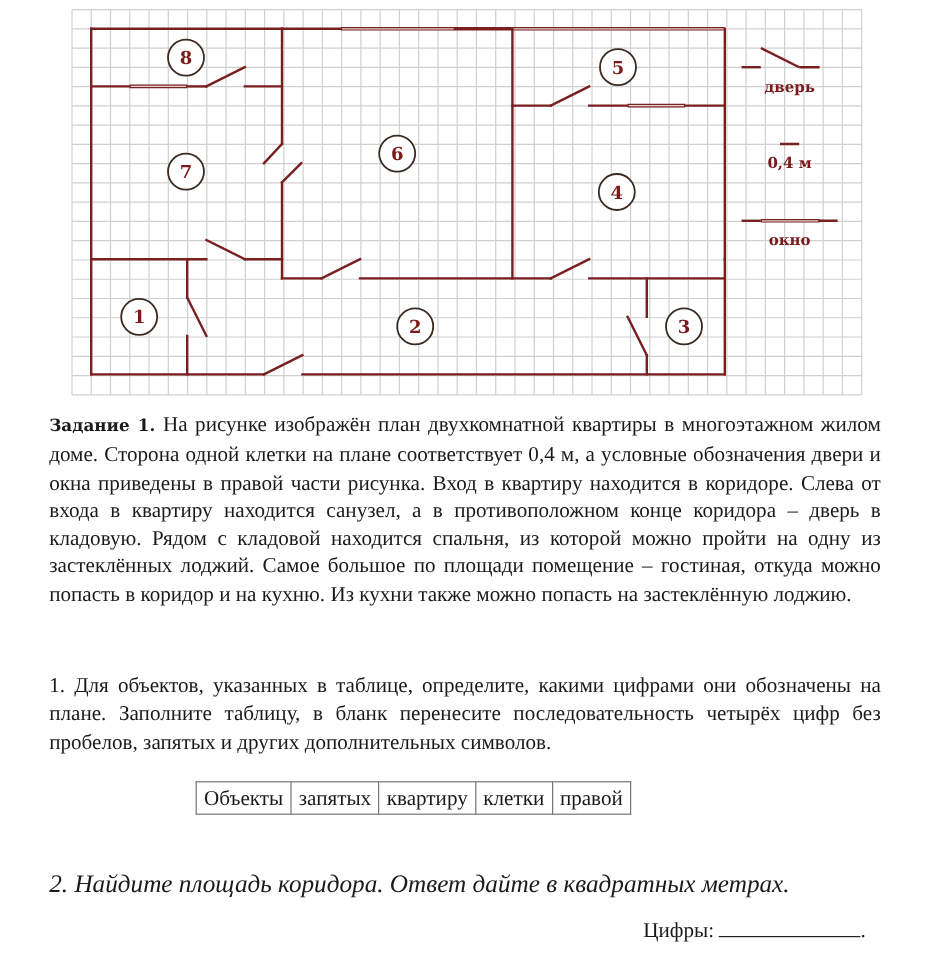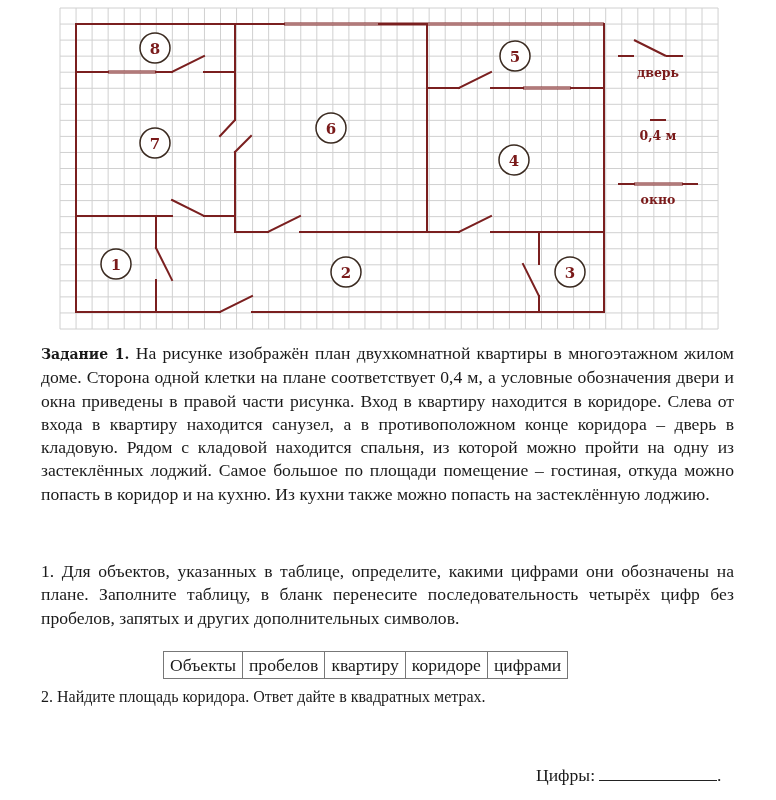--- a/index.html
+++ b/index.html
@@ -5,21 +5,21 @@
   html, body { margin: 0; padding: 0; background: #ffffff; }
   body { width: 776px; height: 800px; position: relative; overflow: hidden; font-family: "DejaVu Serif", "Liberation Serif", serif; color: #1a1a1a; }
   #plan { position: absolute; left: 0; top: 0; }
   .text-block { position: absolute; left: 41px; width: 693px; font-family: "Liberation Serif", serif; font-size: 17.6px; line-height: 23.3px; text-align: justify; }
   #task-intro { top: 342px; }
   #q1 { top: 560px; }
   .bold { font-weight: bold; font-family: "DejaVu Serif", serif; font-size: 14px; }
   table.answer { position: absolute; left: 163px; top: 651px; border-collapse: collapse; font-family: "Liberation Serif", serif; font-size: 17.6px; }
   table.answer td { border: 1px solid #777; padding: 0 6px; height: 26px; text-align: left; white-space: nowrap; }
   table.answer td.empty { height: 25px; }
-  #q2 { position: absolute; left: 41px; top: 688px; font-family: "Liberation Serif", serif; font-size: 16px; }
+  #q2 { position: absolute; left: 41px; top: 724px; font-family: "Liberation Serif", serif; font-size: 21px; font-style: italic; }
   #answer-line { position: absolute; left: 536px; top: 764px; font-family: "Liberation Serif", serif; font-size: 17.6px; }
   #answer-line .blank { display: inline-block; width: 118px; border-bottom: 1px solid #222; height: 16px; margin-left: 4px; }
   .num-label { font-family: "DejaVu Serif", serif; font-weight: bold; font-size: 15px; fill: #7a1a1a; }
   .legend-label { font-family: "DejaVu Serif", serif; font-weight: bold; font-size: 12.5px; fill: #7a1a1a; }
 </style>
 </head>
 <body>
 
 <svg id="plan" width="776" height="336" viewBox="0 0 776 336">
   <g id="grid">
@@ -196,23 +196,23 @@
 </svg>
 
 <div id="task-intro" class="text-block"><span class="bold">Задание 1.</span><span> На рисунке изображён план двухкомнатной квартиры в многоэтажном жилом доме. Сторона одной клетки на плане соответствует 0,4 м, а условные обозначения двери и окна приведены в правой части рисунка. Вход в квартиру находится в коридоре. Слева от входа в квартиру находится санузел, а в противоположном конце коридора – дверь в кладовую. Рядом с кладовой находится спальня, из которой можно пройти на одну из застеклённых лоджий. Самое большое по площади помещение – гостиная, откуда можно попасть в коридор и на кухню. Из кухни также можно попасть на застеклённую лоджию.</span></div>
 
 <div id="q1" class="text-block">1. Для объектов, указанных в таблице, определите, какими цифрами они обозначены на плане. Заполните таблицу, в бланк перенесите последовательность четырёх цифр без пробелов, запятых и других дополнительных символов.</div>
 
 <table class="answer">
   <tbody>
       <tr>
     <td>Объекты</td>
-    <td>пробелов</td>
+    <td>запятых</td>
     <td>квартиру</td>
-    <td>коридоре</td>
-    <td>цифрами</td>
+    <td>клетки</td>
+    <td>правой</td>
   </tr>
 </tbody>
   </table>
 
 <div id="q2">2. Найдите площадь коридора. Ответ дайте в квадратных метрах.</div>
 
 <div id="answer-line"><span>Цифры:</span><span class="blank"></span>.</div>
 
 </body></html>

